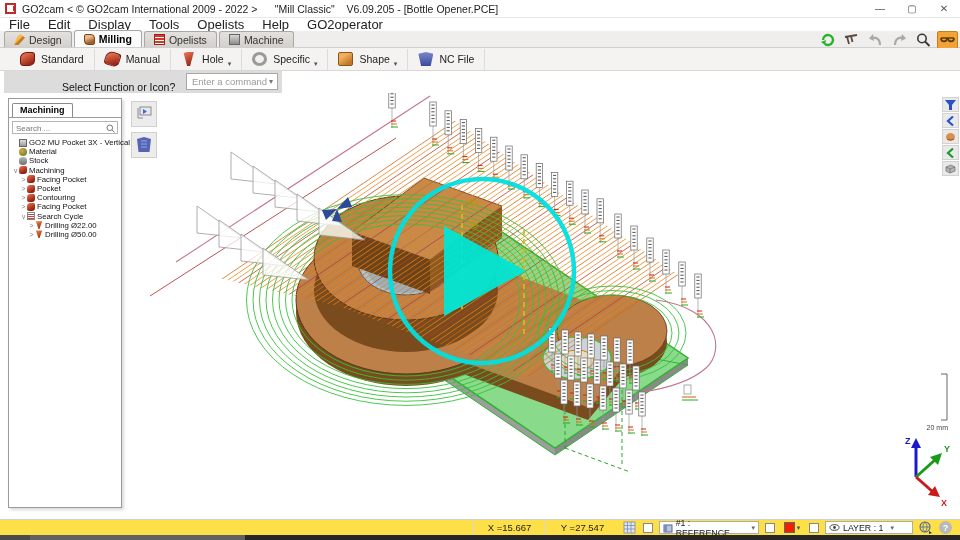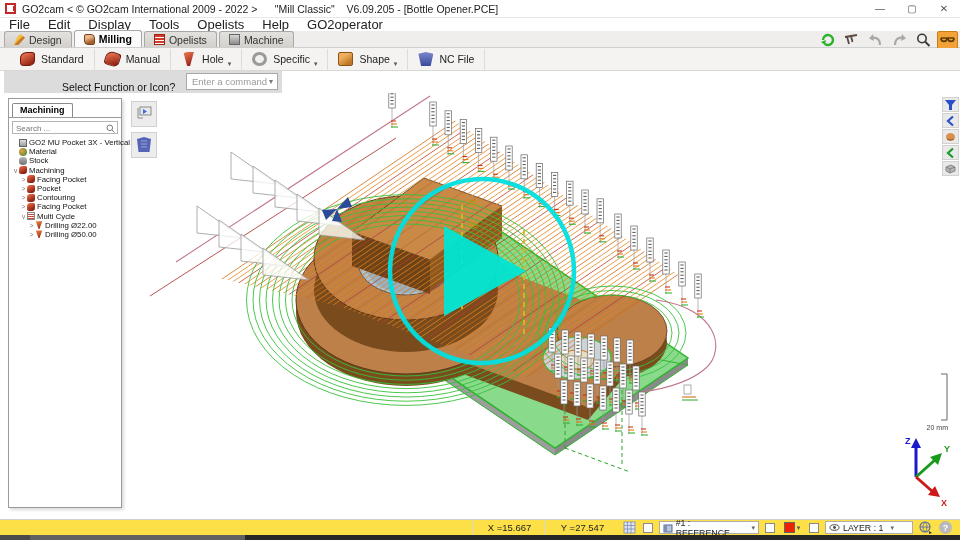--- a/index.html
+++ b/index.html
@@ -994,21 +994,21 @@
             <span class="tree-label">Contouring</span>
           </div>
           <div class="tree-row" style="padding-left: 11px;">
             <span class="tree-exp">&gt;</span>
             <span class="tree-ico tko-facing"></span>
             <span class="tree-label">Facing Pocket</span>
           </div>
           <div class="tree-row" style="padding-left: 11px;">
             <span class="tree-exp">v</span>
             <span class="tree-ico tko-multicycle"></span>
-            <span class="tree-label">Multi Cycle</span>
+            <span class="tree-label">Search Cycle</span>
           </div>
           <div class="tree-row" style="padding-left: 19px;">
             <span class="tree-exp">&gt;</span>
             <span class="tree-ico tko-drilling"></span>
             <span class="tree-label">Drilling Ø22.00</span>
           </div>
           <div class="tree-row" style="padding-left: 19px;">
             <span class="tree-exp">&gt;</span>
             <span class="tree-ico tko-drilling"></span>
             <span class="tree-label">Drilling Ø50.00</span>

